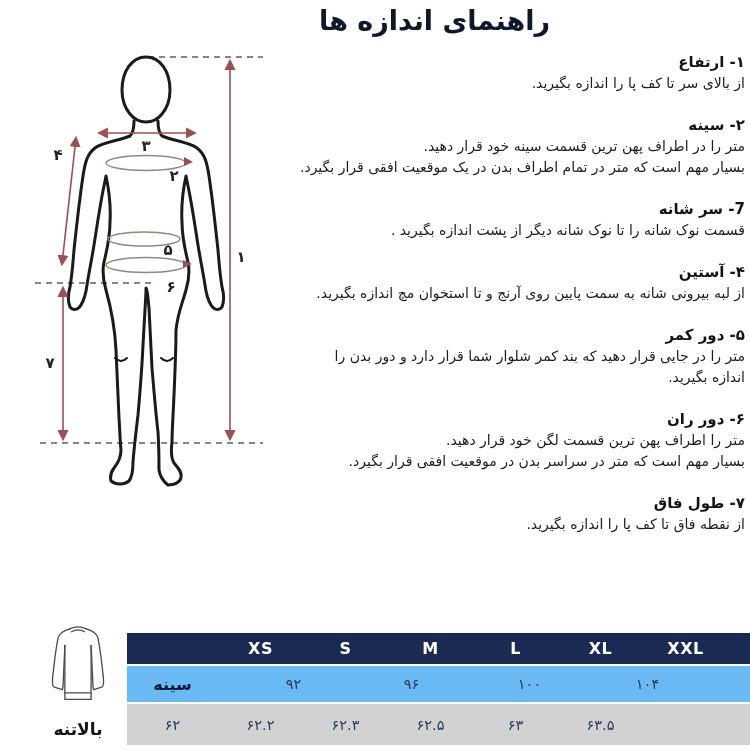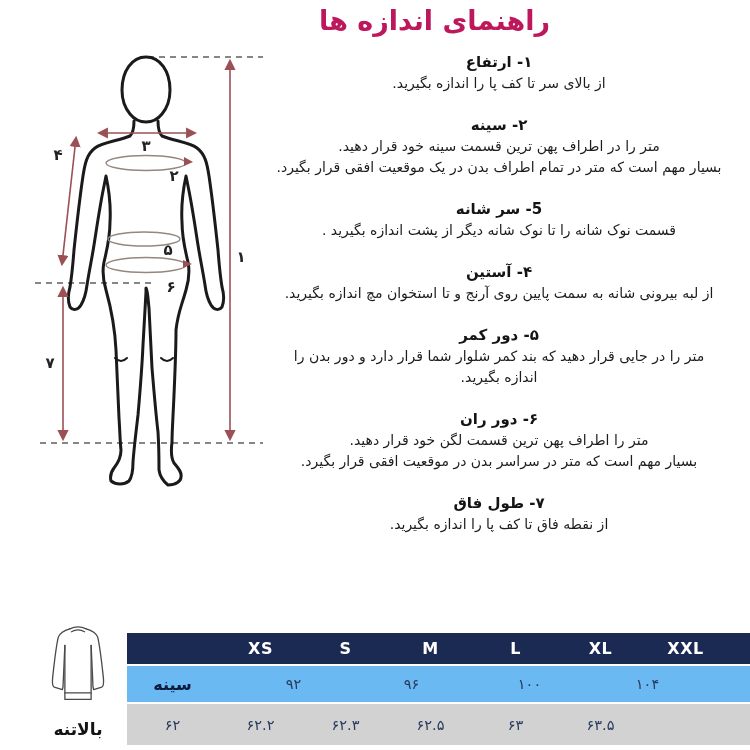--- a/index.html
+++ b/index.html
@@ -1,33 +1,33 @@
 <!DOCTYPE html>
 <html lang="fa"><head>
 <meta charset="utf-8">
 <style>
   html,body{margin:0;padding:0;}
   body{font-family:"DejaVu Sans", sans-serif;}
   .page{position:relative;width:750px;height:750px;background:#ffffff;overflow:hidden;}
 
-  .title{position:absolute;top:5px;right:200px;font-size:27px;font-weight:bold;color:#be185d;direction:rtl;}
+  .title{position:absolute;top:5px;right:200px;font-size:27px;font-weight:bold;color:#0f172a;direction:rtl;}
 
   
   .figure-svg{position:absolute;left:28px;top:50px;width:240px;height:462px;}
   .outline{fill:none;stroke:var(--outline);stroke-width:3;stroke-linecap:round;stroke-linejoin:round;}
   .outline-thin{fill:none;stroke:var(--outline);stroke-width:2;stroke-linecap:round;}
   .arrow{stroke:var(--arrow);stroke-width:1.6;fill:none;}
   .ah{fill:var(--arrow);}
   .m-ellipse{fill:none;stroke:var(--ellipse);stroke-width:1.4;}
   .dashed{stroke:var(--dashed);stroke-width:1.3;stroke-dasharray:6 5;fill:none;}
   .fig-label{font-size:15px;font-weight:600;fill:#222222;font-family:"DejaVu Sans",sans-serif;}
 
   
   .sections{position:absolute;top:52px;right:5px;width:492px;direction:rtl;text-align:right;color:#1c1c1c;}
-  .section{margin-bottom:21px;text-align:center;}
+  .section{margin-bottom:21px;}
   .sec-heading{font-size:15px;font-weight:bold;line-height:21px;color:#141414;}
   .sec-line{font-size:14px;line-height:21px;}
 
   
   .garment{position:absolute;left:28px;top:624px;width:100px;text-align:center;}
   .garment svg{display:block;margin:0 auto;}
   .garment-label{margin-top:13px;font-size:17px;font-weight:bold;color:#141414;direction:rtl;}
   .sweater{fill:none;stroke:#4a4a4a;stroke-width:1.6;stroke-linecap:round;stroke-linejoin:round;}
 
   .size-table{position:absolute;left:127px;top:633px;}
@@ -140,21 +140,21 @@
       <div class="section">
         <div class="sec-heading">۱- ارتفاع</div>
         <div class="sec-line">از بالای سر تا کف پا را اندازه بگیرید.</div>
       </div>
       <div class="section">
         <div class="sec-heading">۲- سینه</div>
         <div class="sec-line">متر را در اطراف پهن ترین قسمت سینه خود قرار دهید.</div>
         <div class="sec-line">بسیار مهم است که متر در تمام اطراف بدن در یک موقعیت افقی قرار بگیرد.</div>
       </div>
       <div class="section">
-        <div class="sec-heading">5- سر شانه</div>
+        <div class="sec-heading">7- سر شانه</div>
         <div class="sec-line">قسمت نوک شانه را تا نوک شانه دیگر از پشت اندازه بگیرید .</div>
       </div>
       <div class="section">
         <div class="sec-heading">۴- آستین</div>
         <div class="sec-line">از لبه بیرونی شانه به سمت پایین روی آرنج و تا استخوان مچ اندازه بگیرید.</div>
       </div>
       <div class="section">
         <div class="sec-heading">۵- دور کمر</div>
         <div class="sec-line">متر را در جایی قرار دهید که بند کمر شلوار شما قرار دارد و  دور بدن را</div>
         <div class="sec-line">اندازه بگیرید.</div>

